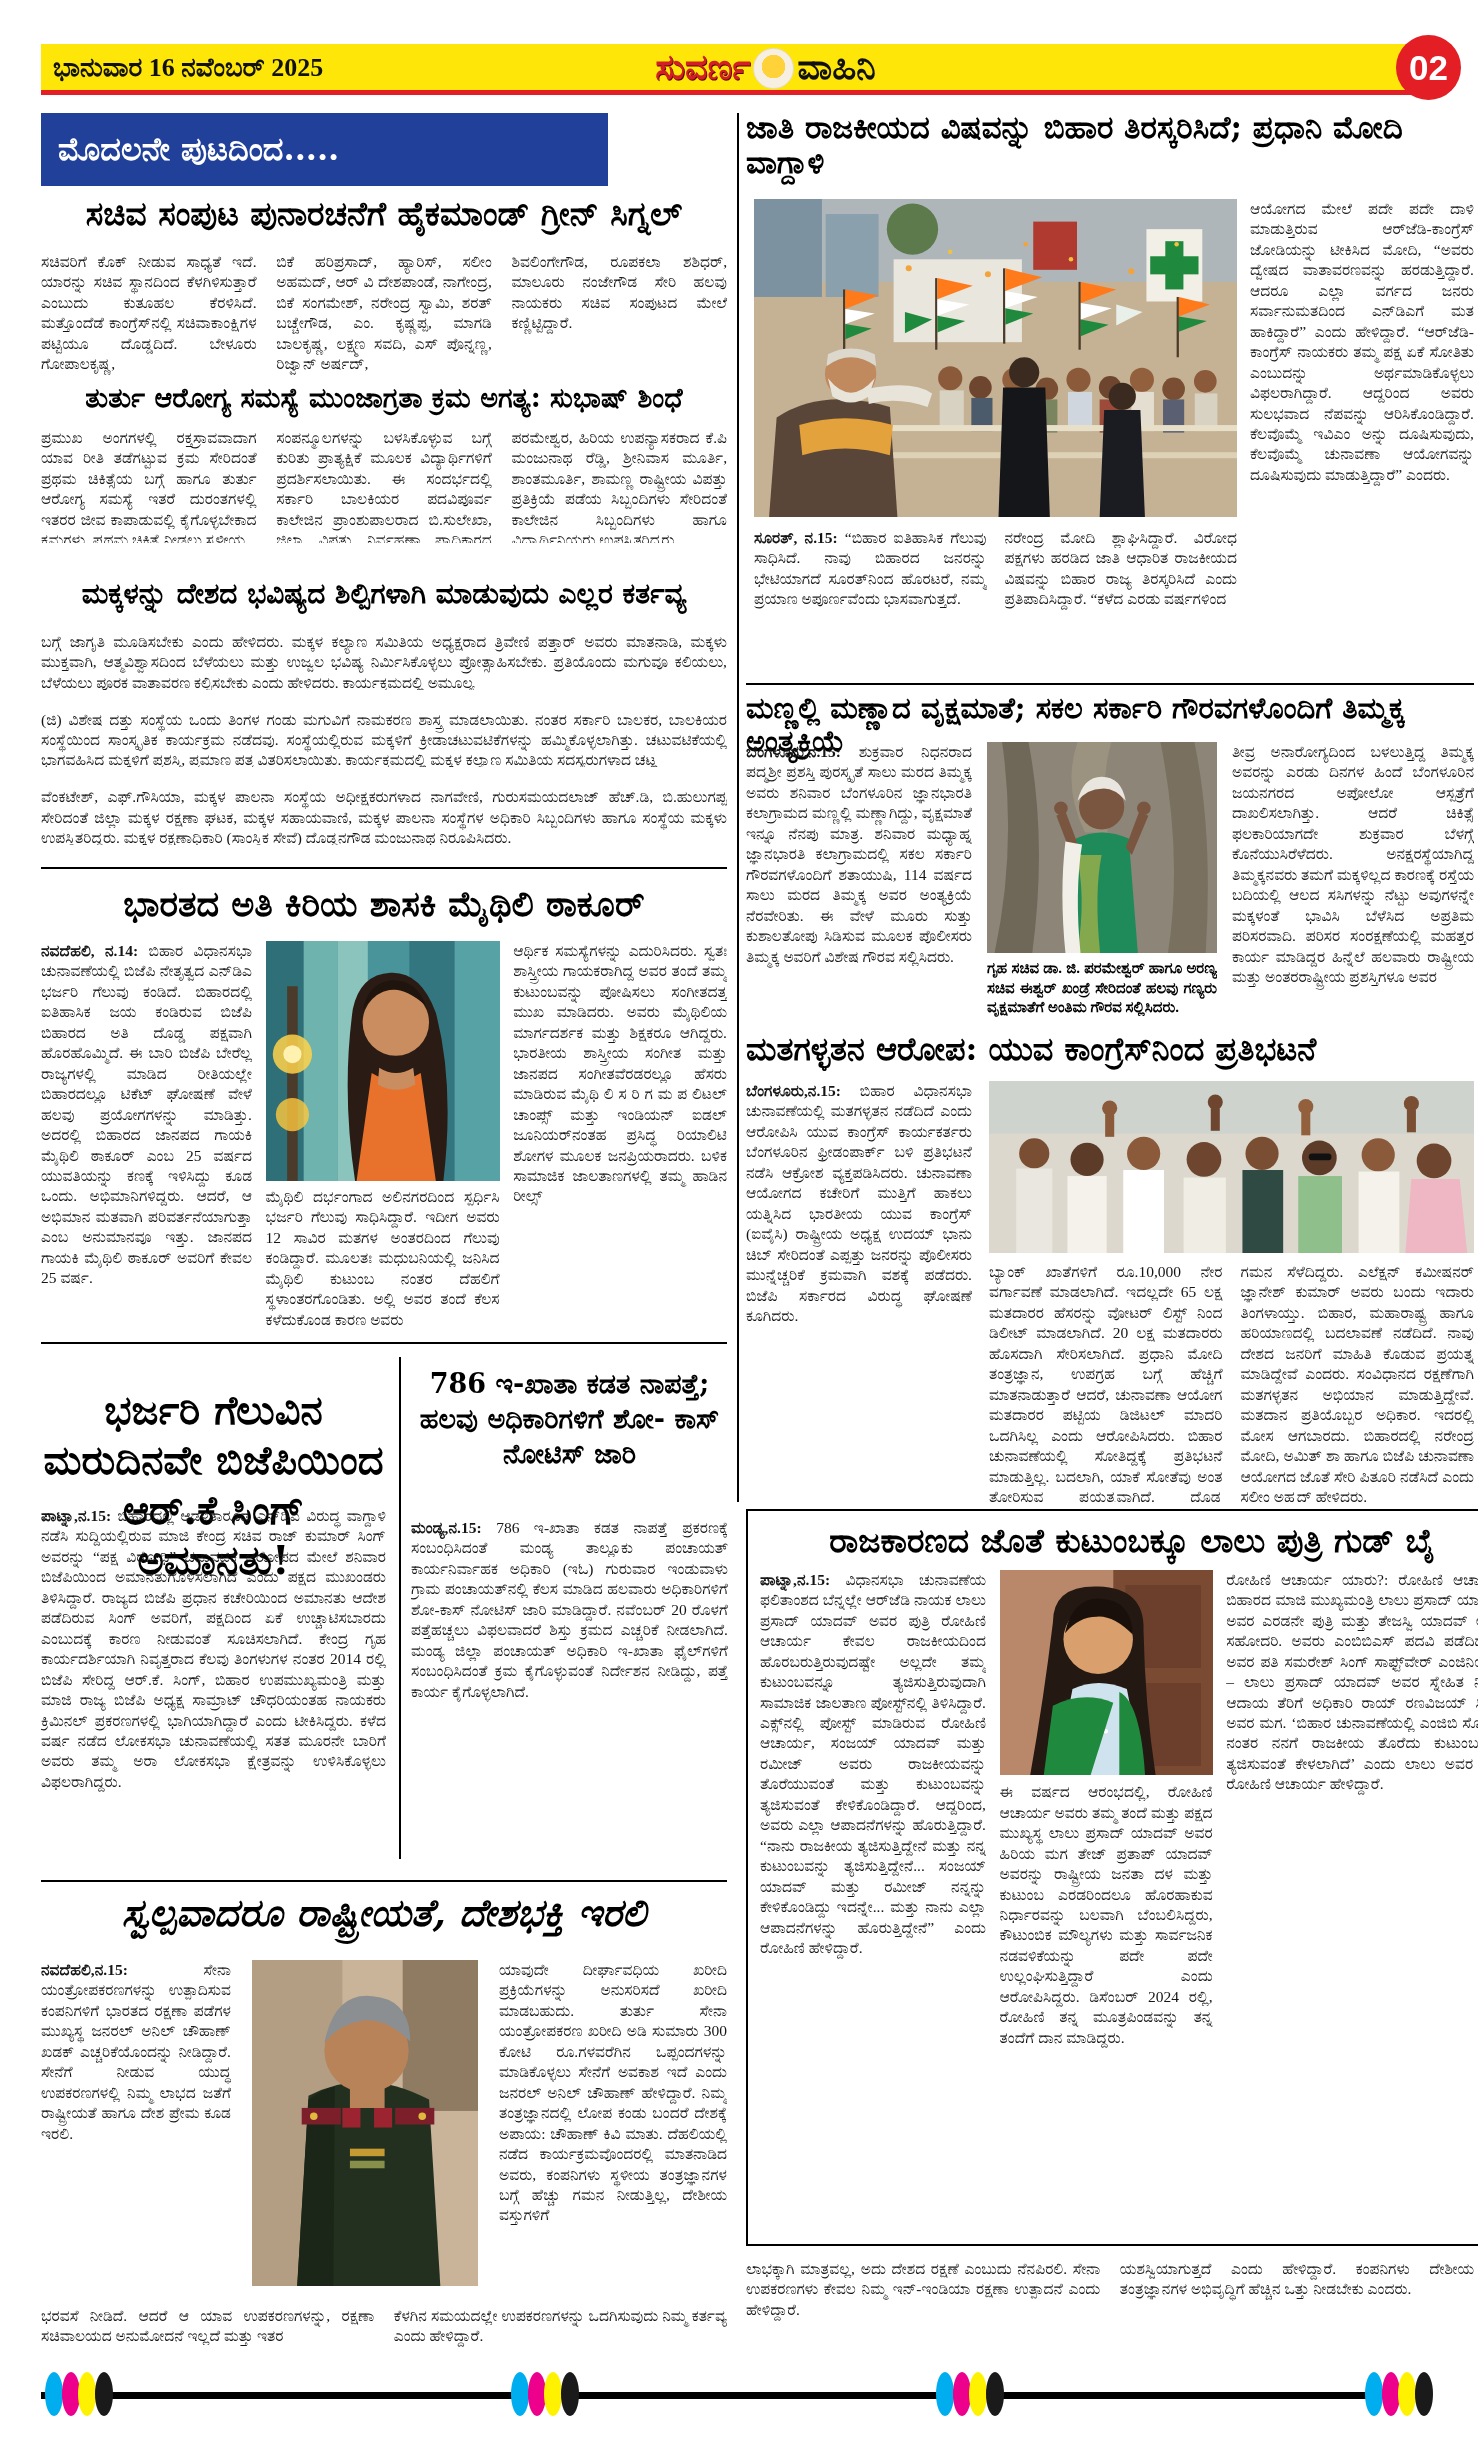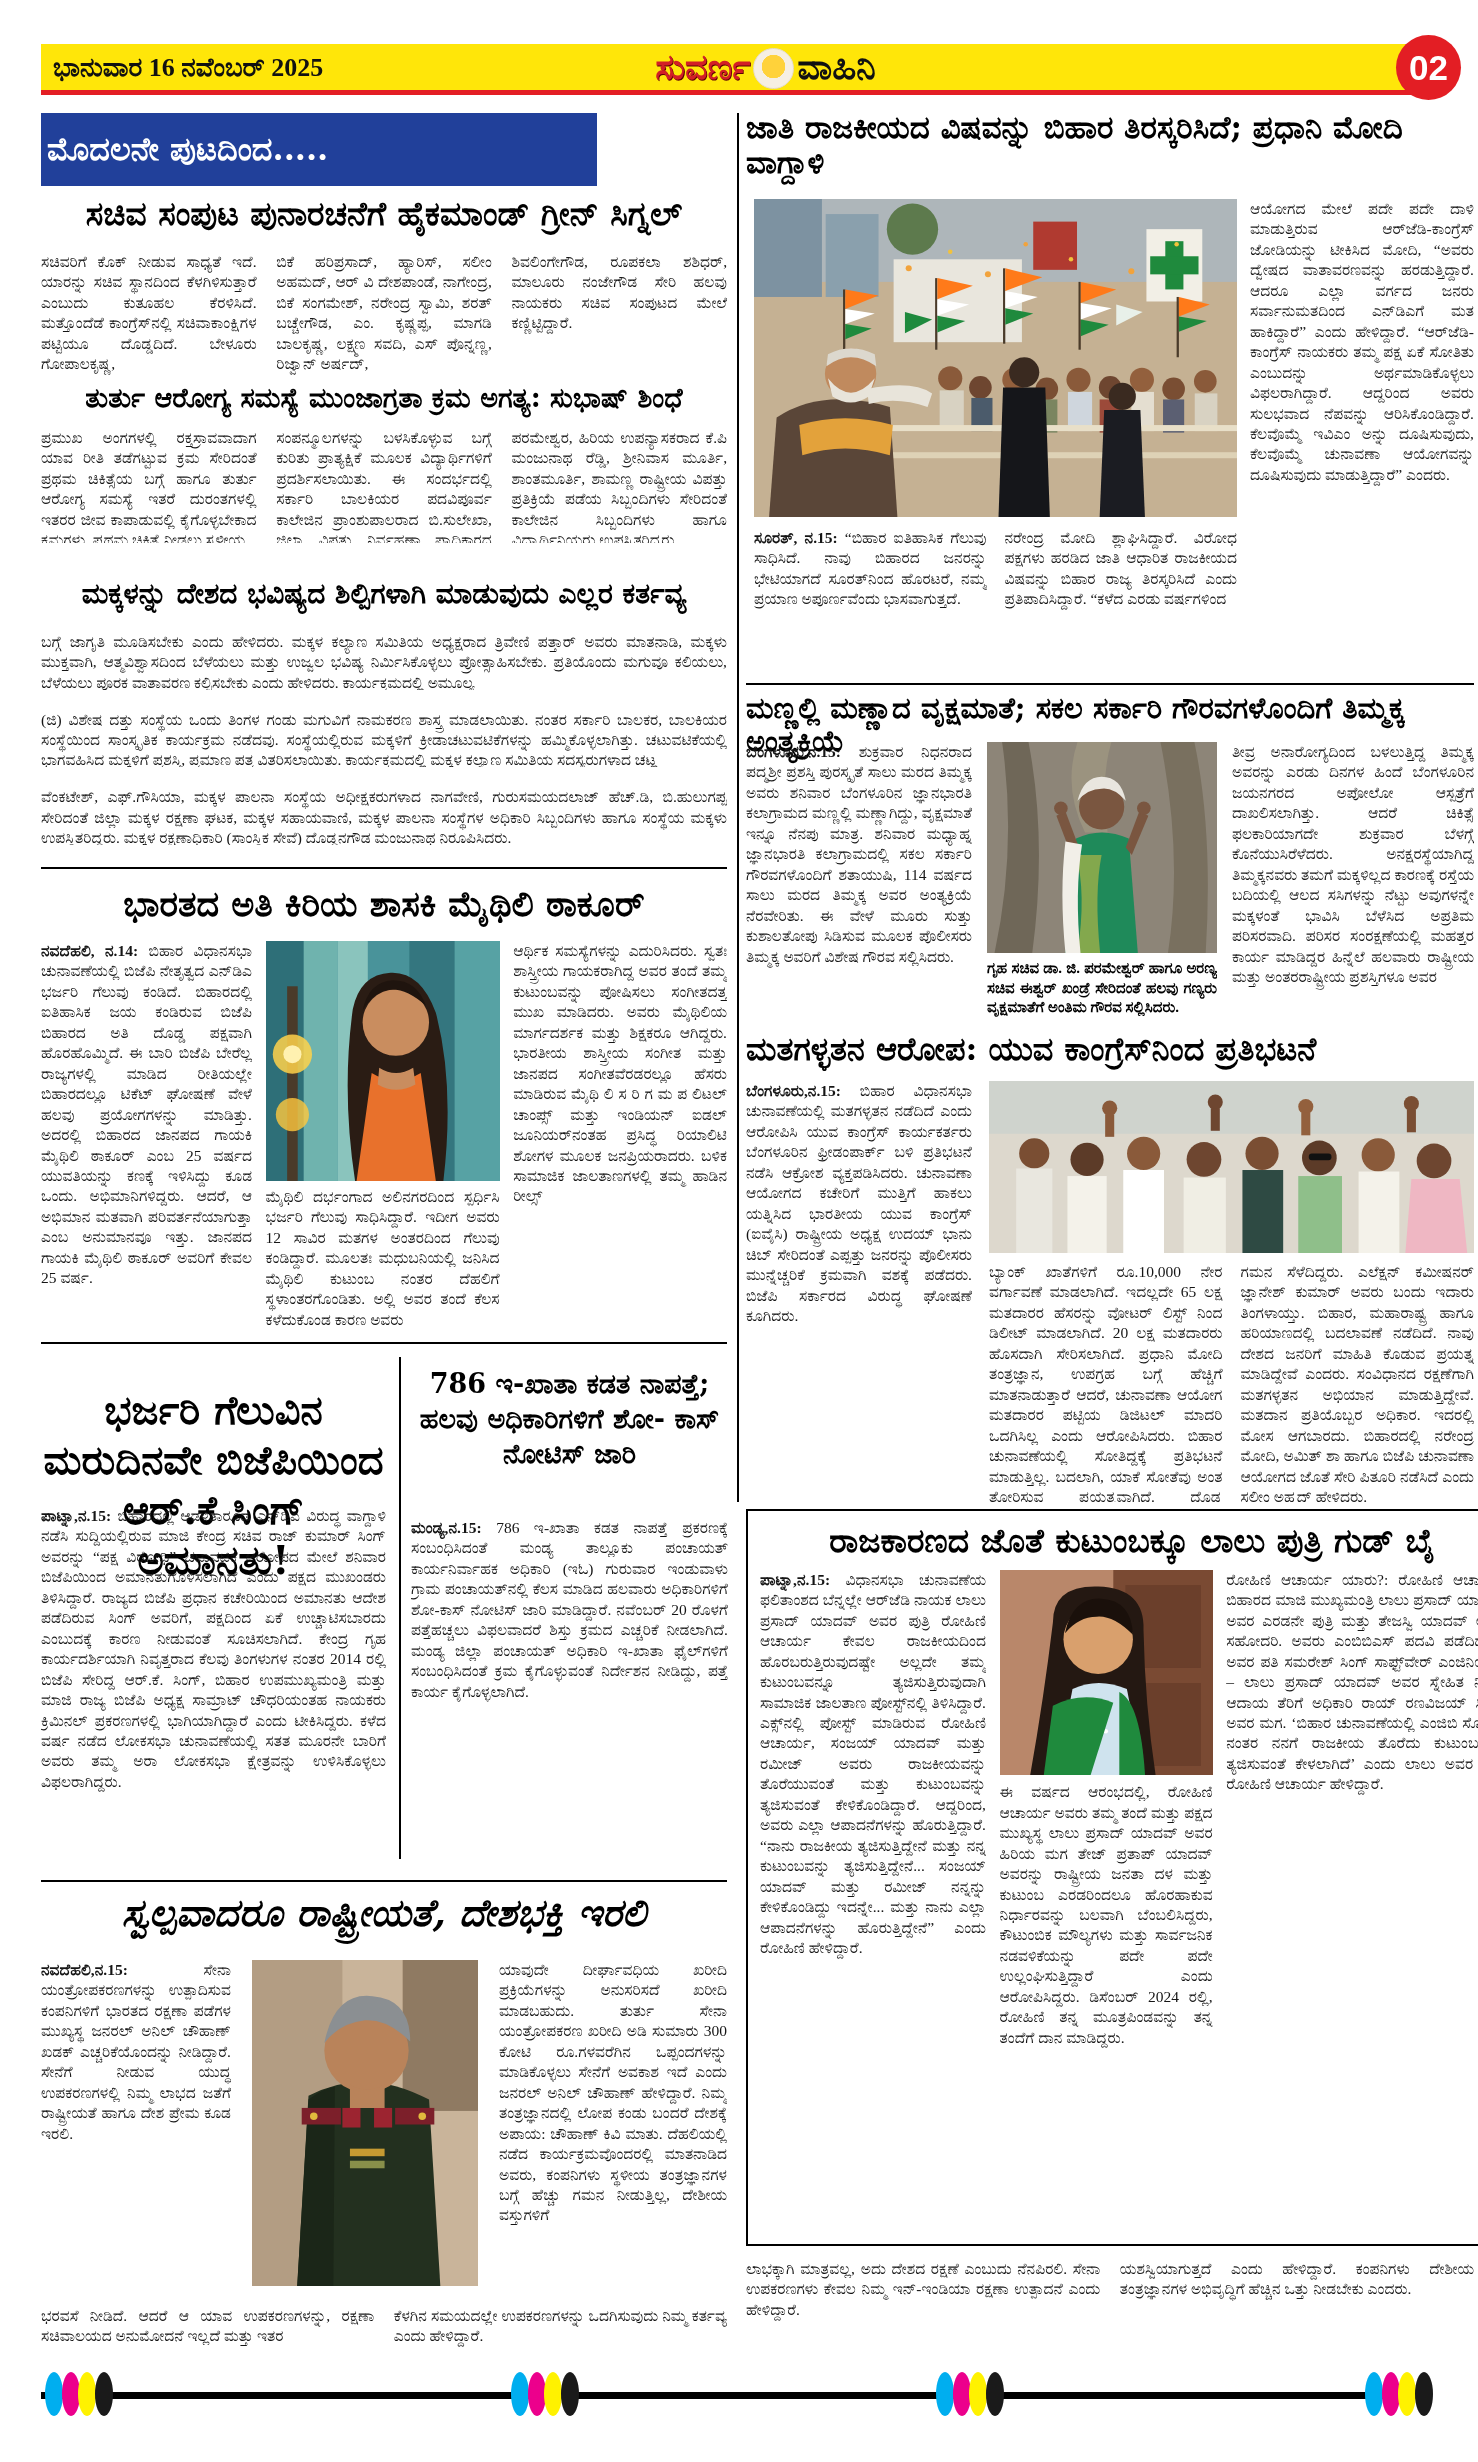--- a/index.html
+++ b/index.html
@@ -23,21 +23,21 @@
   .logo-wrap{text-align:center;line-height:47px;font-weight:bold;font-size:35px;white-space:nowrap;}
   .logo-red{color:#D21F26;text-shadow:0.8px 0.8px 0 #5a0000;}
   .logo-black{color:#111;}
   .logo-emblem{display:inline-block;vertical-align:middle;width:39px;height:39px;border-radius:50%;
                background:radial-gradient(circle at 50% 45%,#ffd23a 0 40%,#f6efe2 41% 100%);
                border:1.5px solid #e5dccb;margin:0 3px;position:relative;top:-2.3px;}
   .page-badge{background:#E31E24;border-radius:50%;color:#fff;font-weight:bold;font-size:35px;
               display:flex;align-items:center;justify-content:center;font-family:"Liberation Sans",sans-serif;}
   .red-rule{background:#E31E24;}
   .blue-box{background:#21409A;color:#fff;font-weight:bold;font-size:32px;line-height:73px;
-            padding-left:6px;font-family:"DejaVu Serif",serif;}
+            padding-left:17px;font-family:"DejaVu Serif",serif;}
   .reg-group{display:flex;}
   .reg-dot{width:18px;height:44px;border-radius:50%;margin-right:-1.5px;}
 </style>
 </head>
 <body>
 
 <div id="page">
 
   <div class="abs mast-band" style="left:41px;top:44px;width:1391px;height:47px;">
     <div class="abs mast-date" style="left:0;top:0;">ಭಾನುವಾರ 16 ನವೆಂಬರ್ 2025</div>

